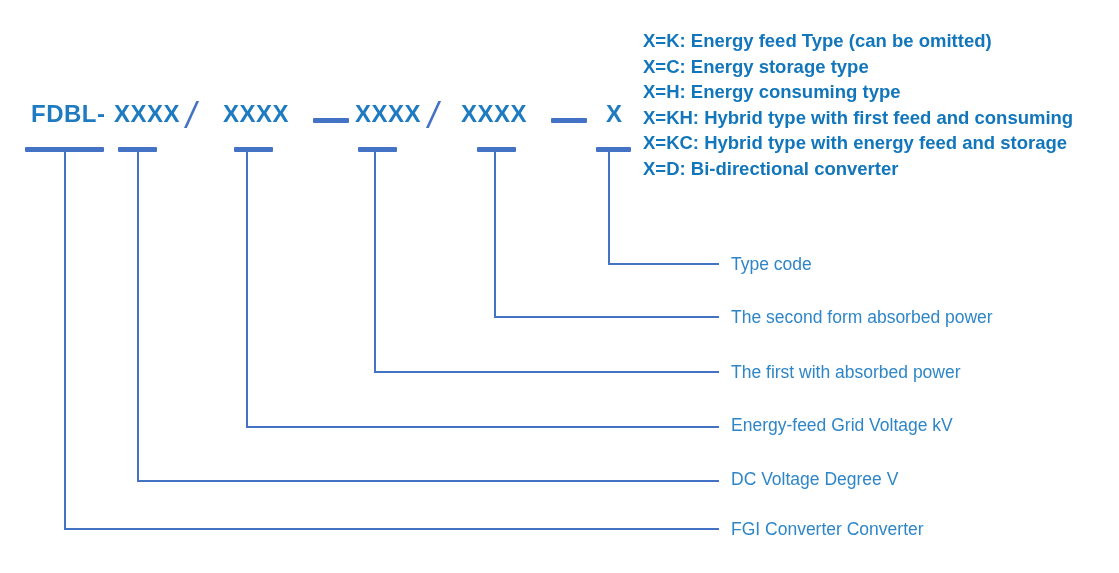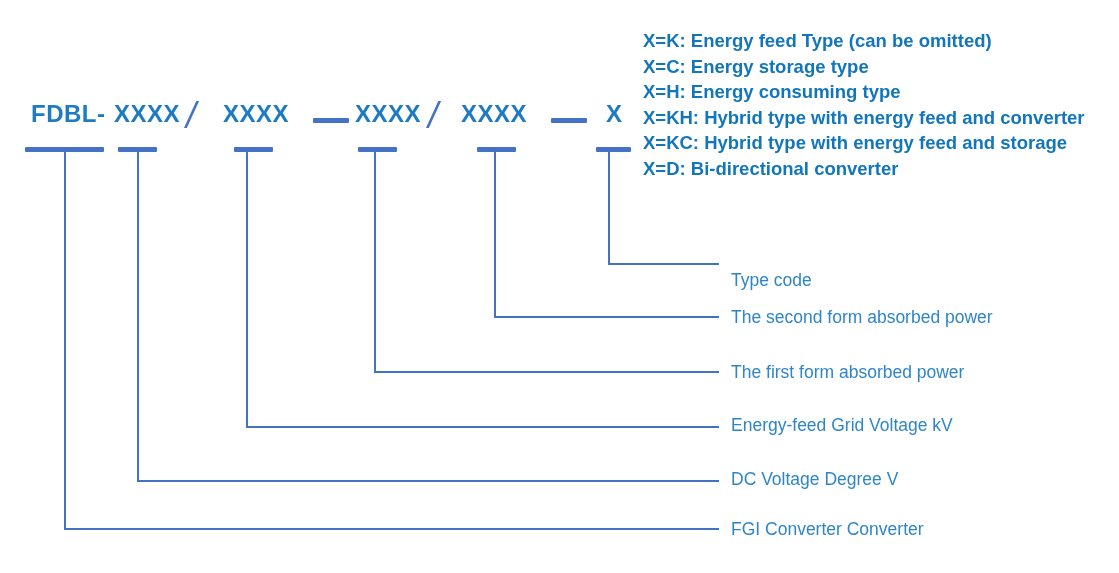--- a/index.html
+++ b/index.html
@@ -82,21 +82,21 @@
 </style>
 </head>
 <body>
 
 <div id="stage">
 
   <div id="legend">
     <div class="legend-line">X=K: Energy feed Type (can be omitted)</div>
     <div class="legend-line">X=C: Energy storage type</div>
     <div class="legend-line">X=H: Energy consuming type</div>
-    <div class="legend-line">X=KH: Hybrid type with energy feed and converter</div>
+    <div class="legend-line">X=KH: Hybrid type with first feed and consuming</div>
     <div class="legend-line">X=KC: Hybrid type with energy feed and storage</div>
     <div class="legend-line">X=D: Bi-directional converter</div>
   </div>
 
   <div class="code-seg" style="left:31px;  top:102px;">FDBL-</div>
   <div class="code-seg" style="left:114px; top:102px;">XXXX</div>
   <div class="sep-slash" style="left:186px; top:98px;">/</div>
   <div class="code-seg" style="left:223px; top:102px;">XXXX</div>
   <div class="sep-dash" style="left:313px; top:118px; width:36px;"></div>
   <div class="code-seg" style="left:355px; top:102px;">XXXX</div>
@@ -123,20 +123,20 @@
 
   <div class="vline" style="left:246px; top:150px; height:277px;"></div>
   <div class="hline" style="left:246px; top:426px; width:473px;"></div>
 
   <div class="vline" style="left:137px; top:150px; height:331px;"></div>
   <div class="hline" style="left:137px; top:480px; width:582px;"></div>
 
   <div class="vline" style="left:64px;  top:150px; height:379px;"></div>
   <div class="hline" style="left:64px;  top:528px; width:655px;"></div>
 
-  <div class="callout" style="left:731px; top:256px;margin-top:16px;">Type code</div>
+  <div class="callout" style="left:731px; top:256px;">Type code</div>
   <div class="callout" style="left:731px; top:309px;">The second form absorbed power</div>
-  <div class="callout" style="left:731px; top:364px;">The first form absorbed power</div>
+  <div class="callout" style="left:731px; top:364px;">The first with absorbed power</div>
   <div class="callout" style="left:731px; top:417px;">Energy-feed Grid Voltage kV</div>
   <div class="callout" style="left:731px; top:471px;">DC Voltage Degree V</div>
   <div class="callout" style="left:731px; top:521px;">FGI Converter Converter</div>
 
 </div>
 
 </body></html>

